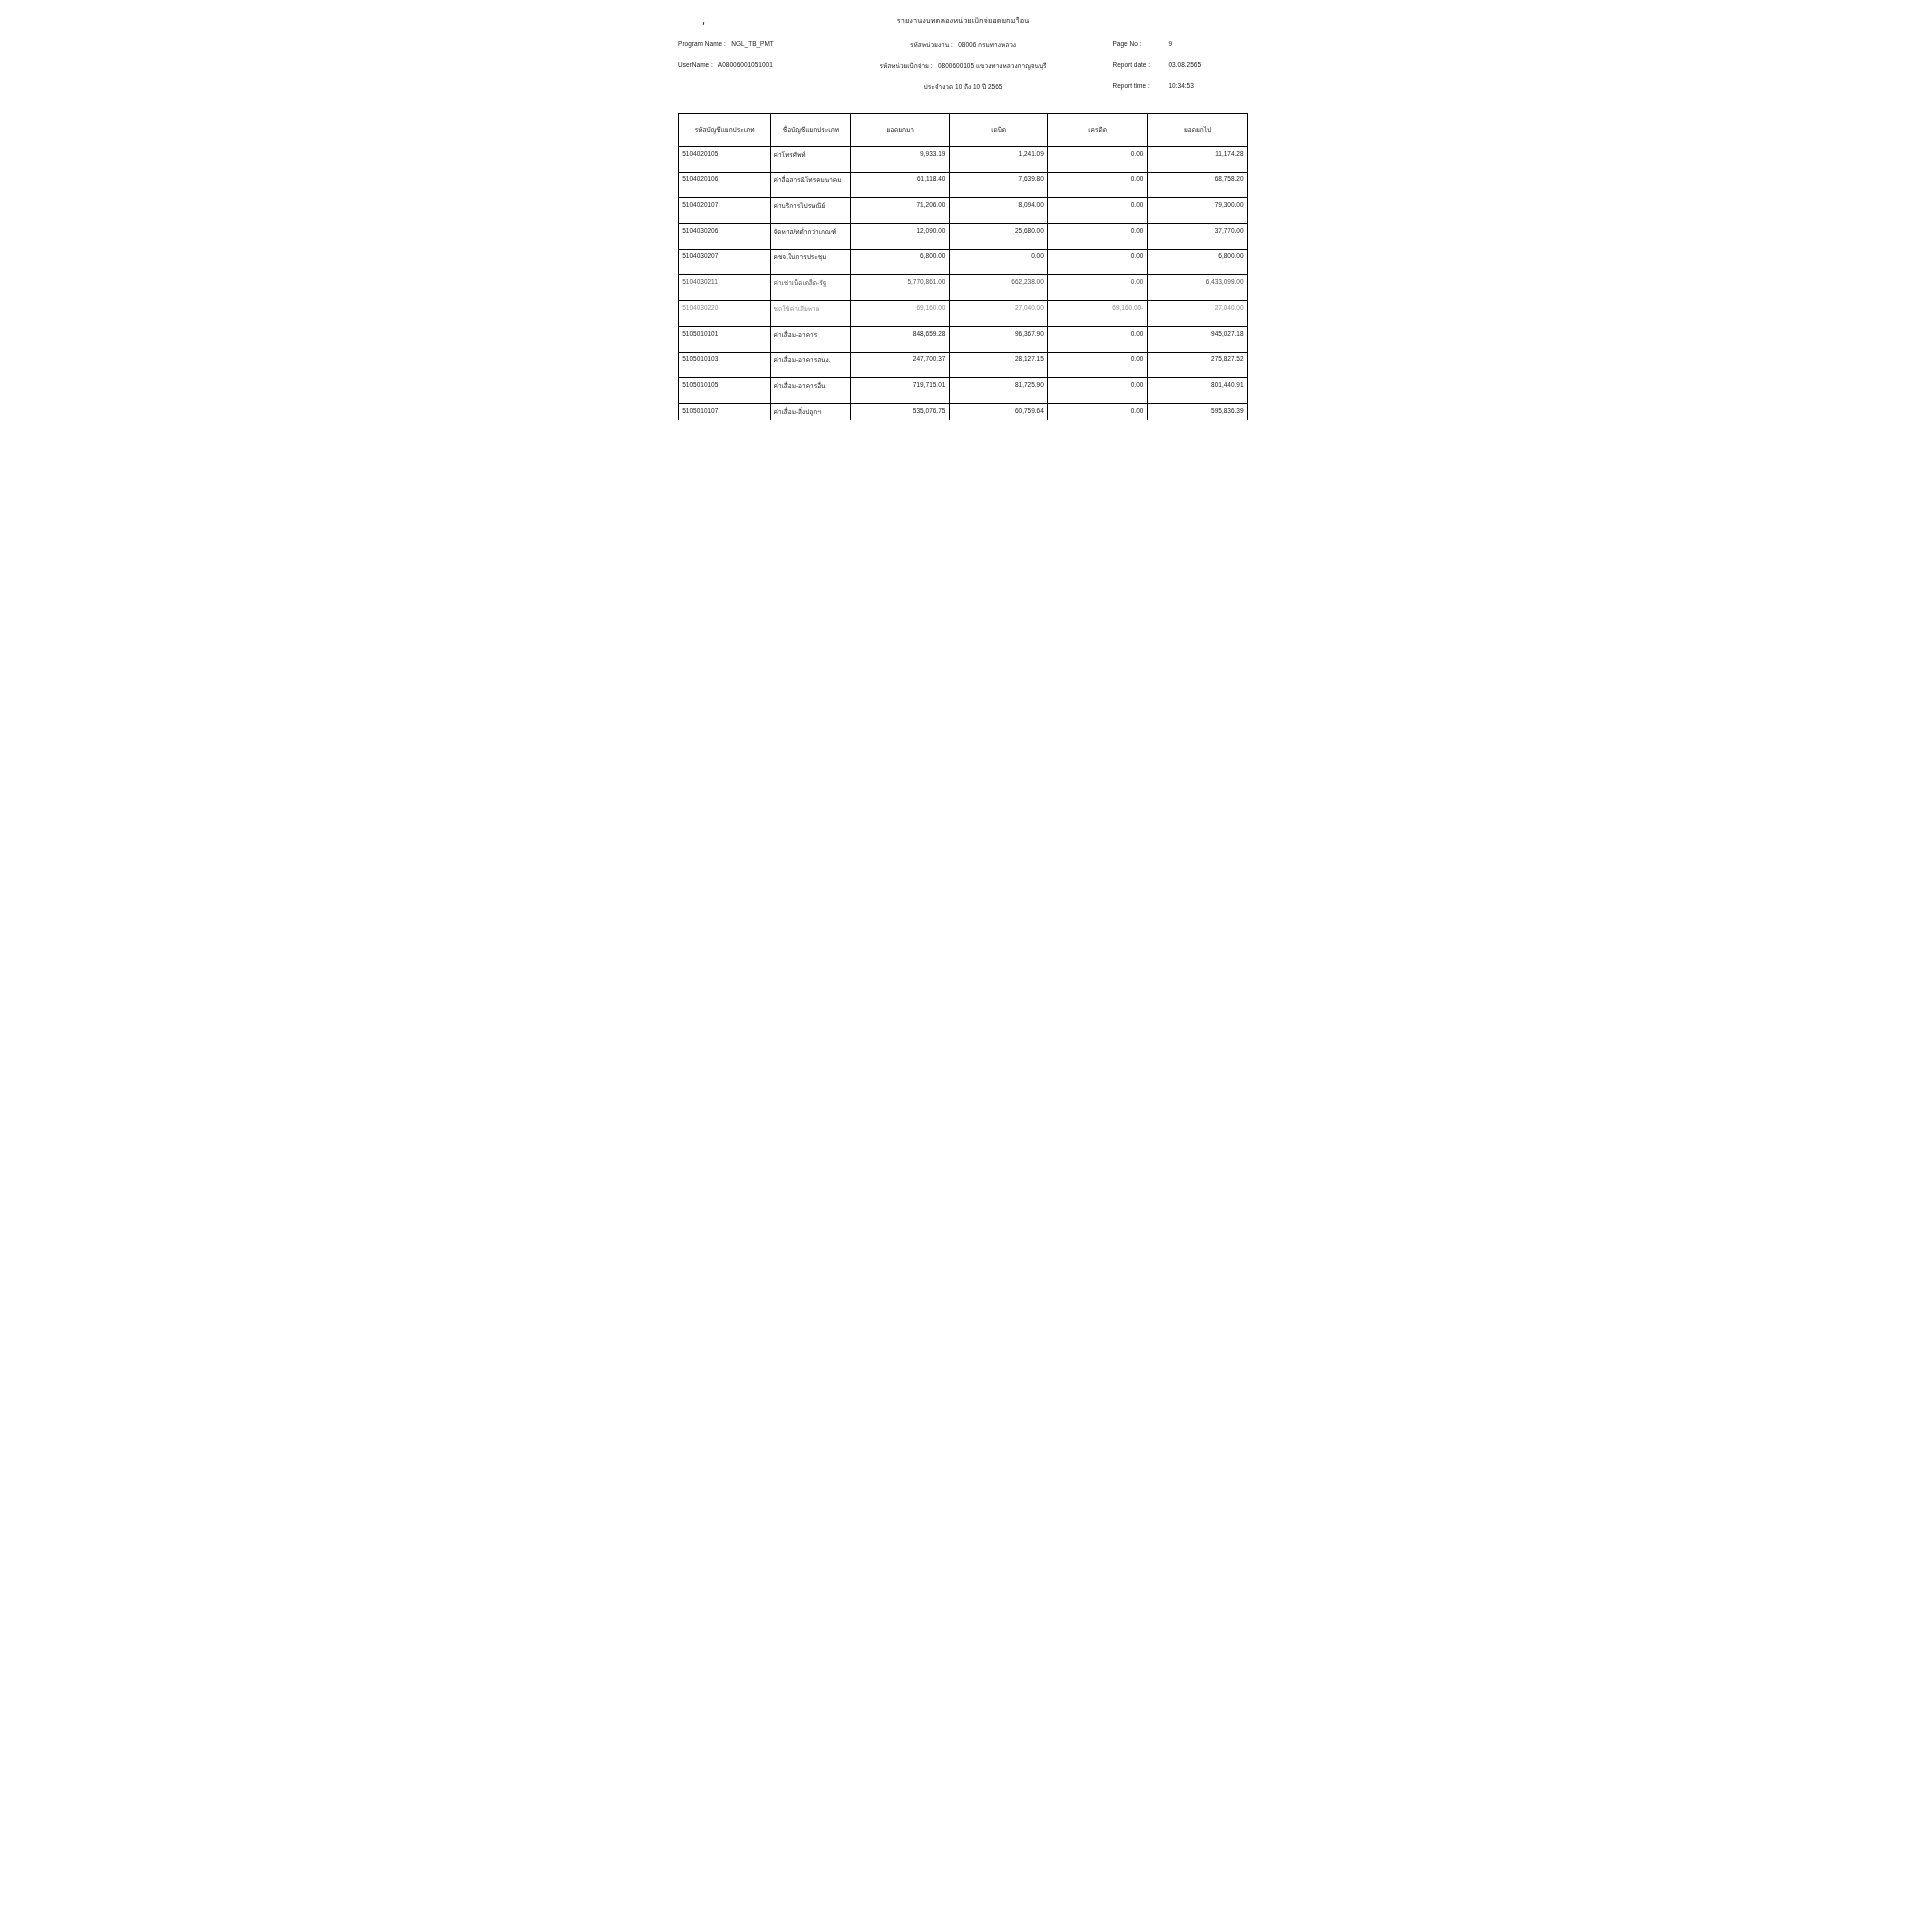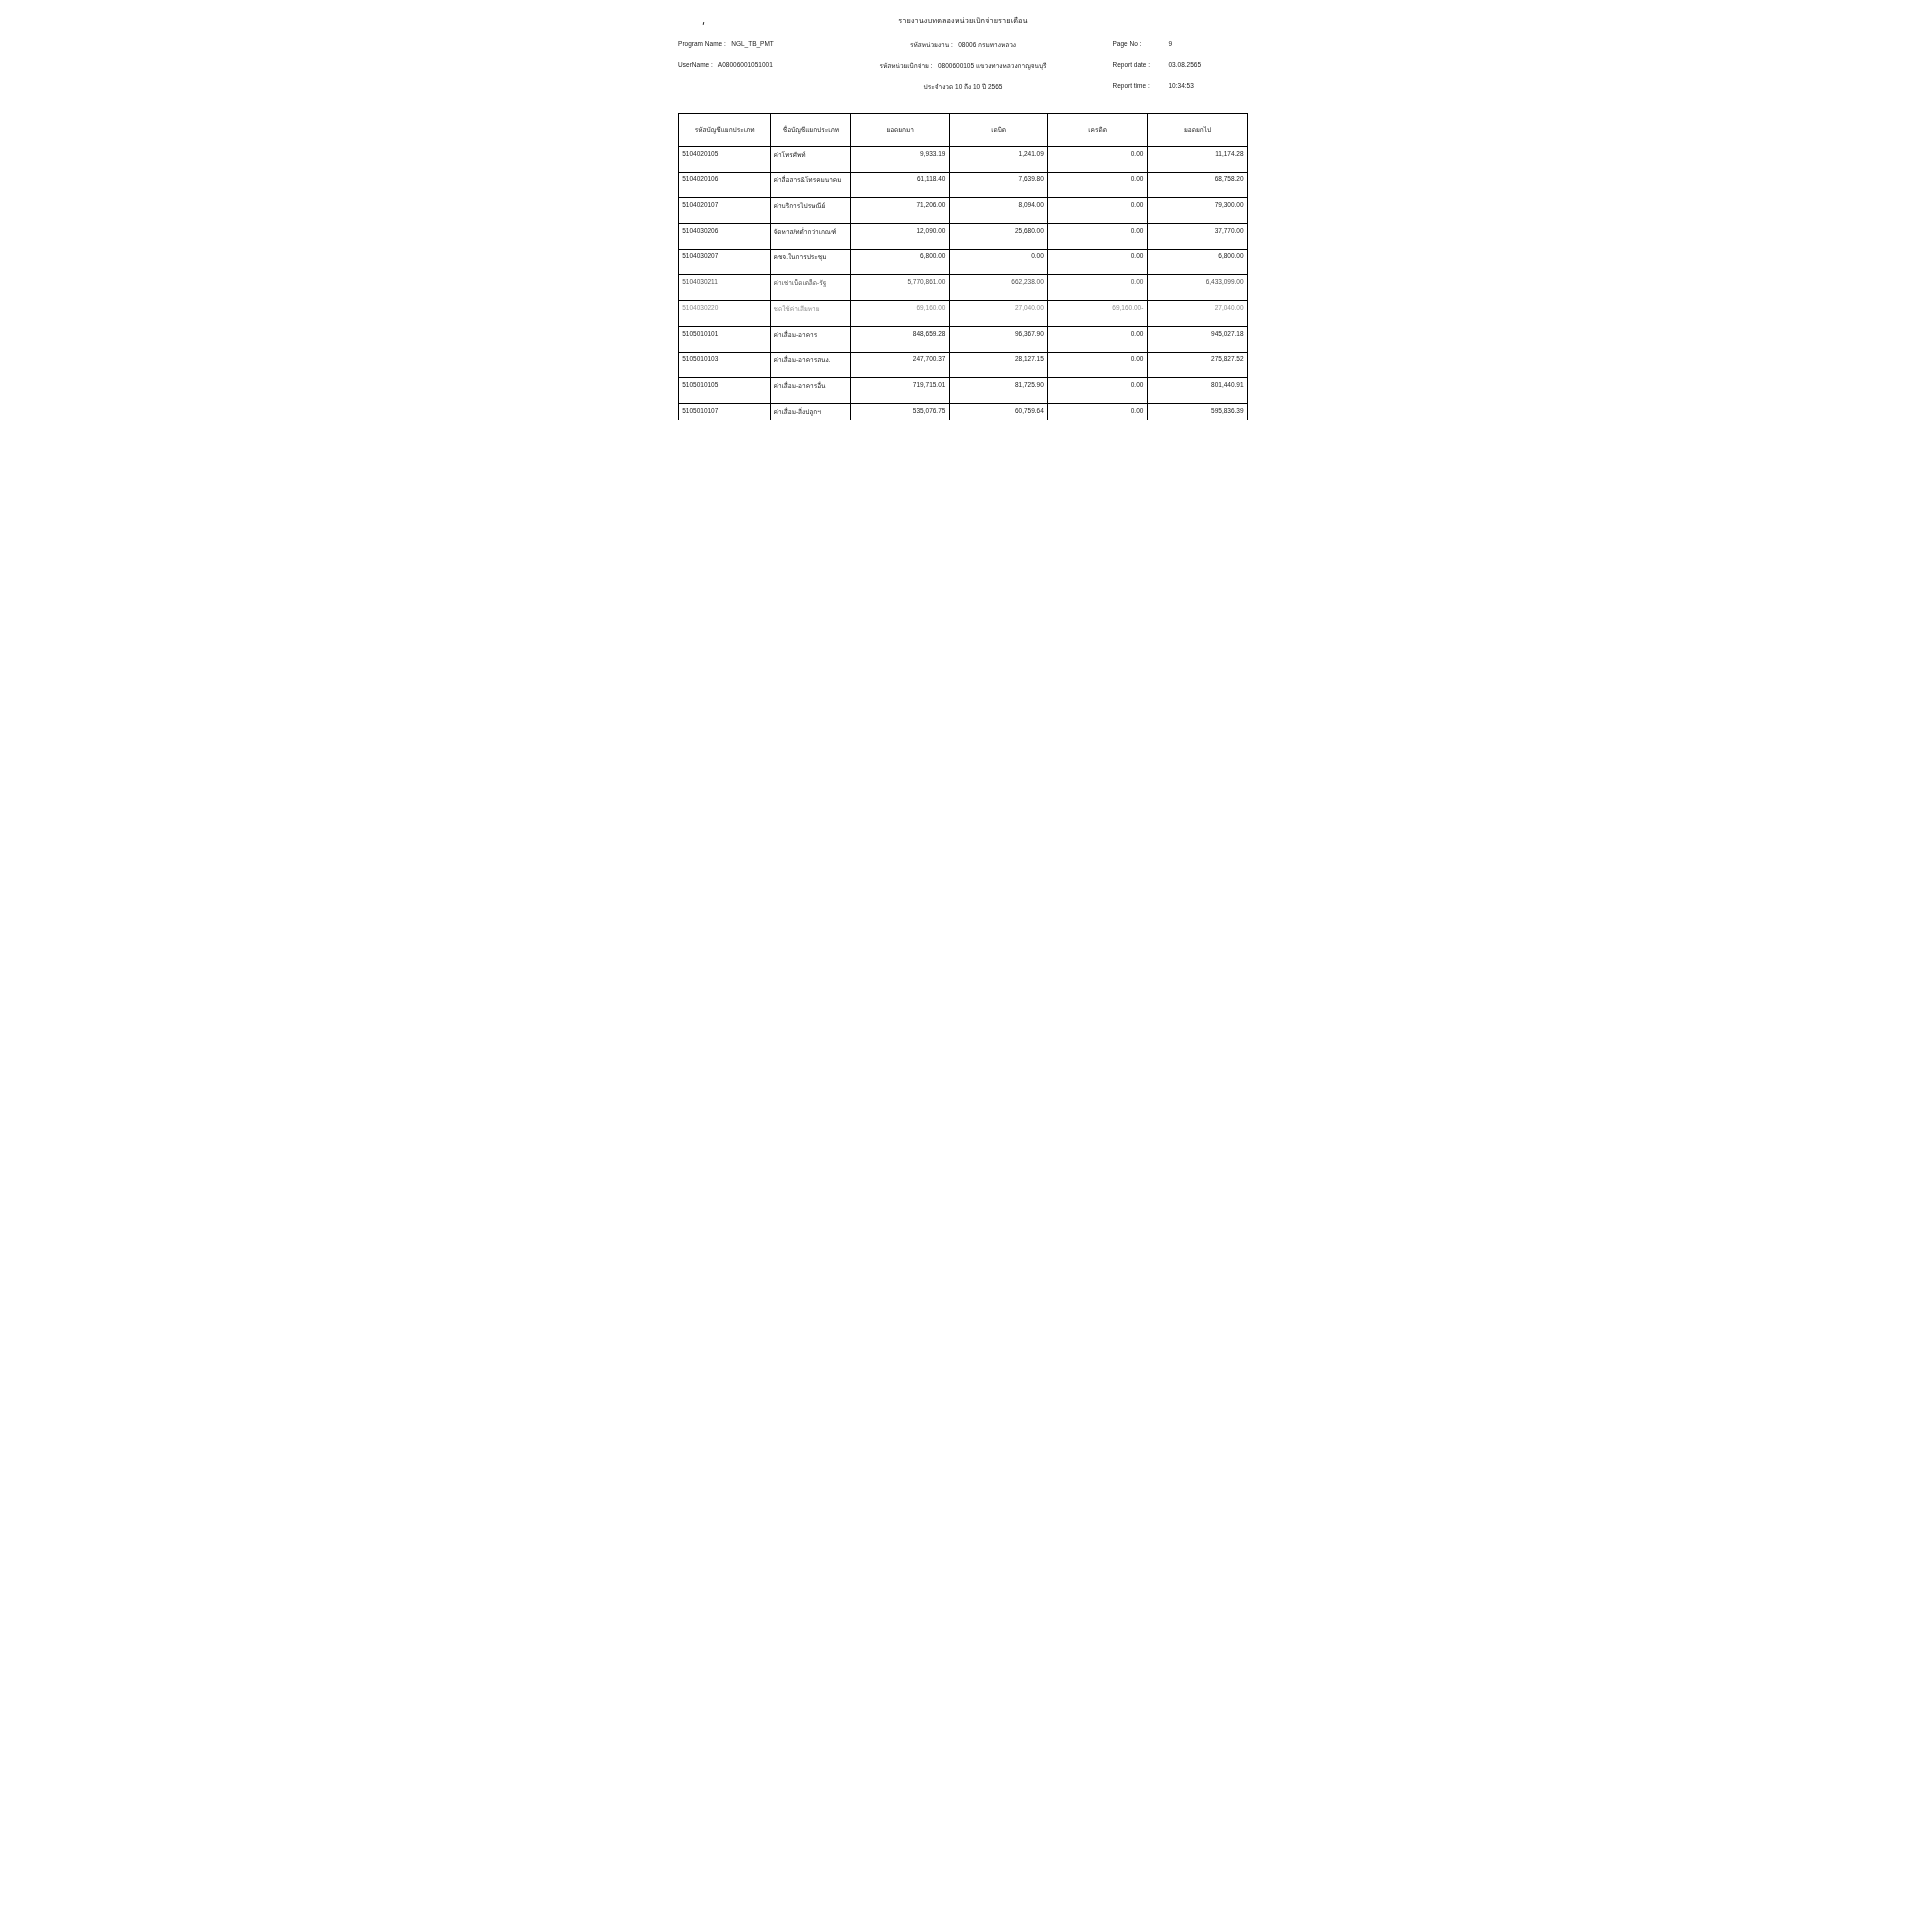--- a/index.html
+++ b/index.html
@@ -86,21 +86,21 @@
   tbody tr:nth-child(6) td { color: #4f4f4f; }
   tbody tr:nth-child(7) td { color: #8f8f8f; }
 </style>
 </head>
 <body>
 
 <div class="page">
 
   <div class="scan-tick"></div>
 
-  <div class="doc-title">รายงานงบทดลองหน่วยเบิกจ่ายรายเดือน</div>
+  <div class="doc-title">รายงานงบทดลองหน่วยเบิกจ่ยอดยกมาือน</div>
 
   <div class="hdr h-left-1">
     <span class="lbl">Program Name :</span>
     <span>&nbsp;</span>
     <span class="val">NGL_TB_PMT</span>
   </div>
   <div class="hdr h-left-2">
     <span class="lbl">UserName :</span>
     <span>&nbsp;</span>
     <span class="val">A08006001051001</span>

